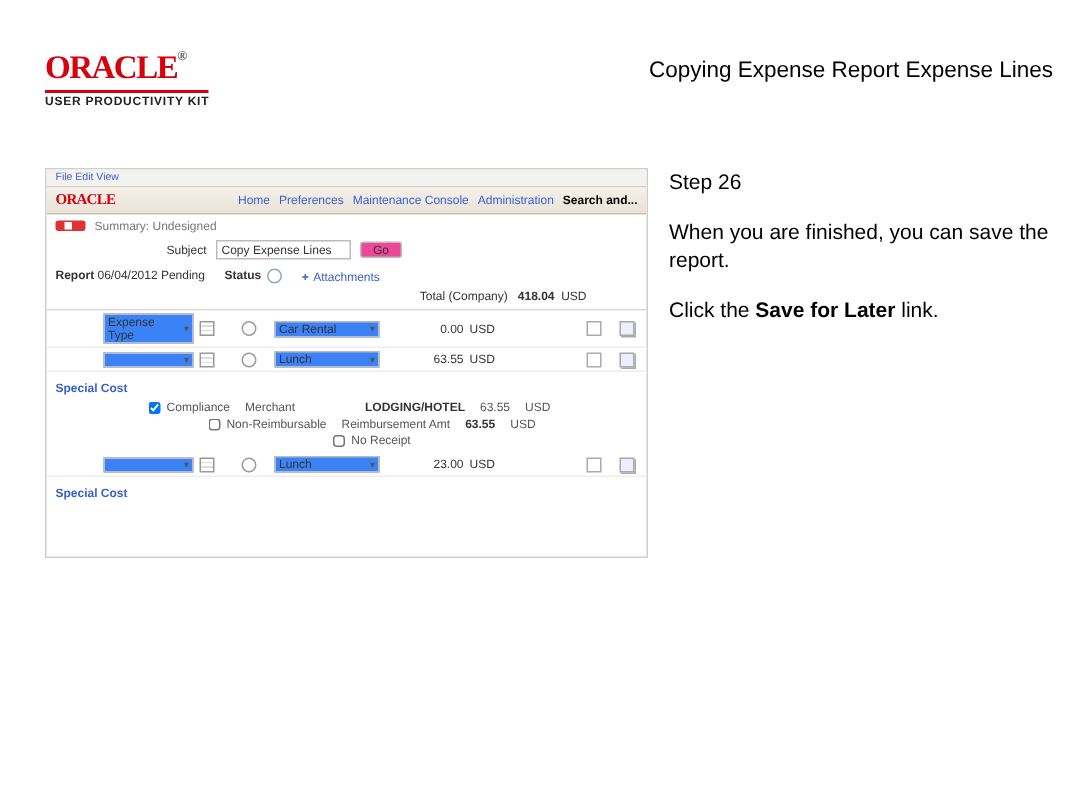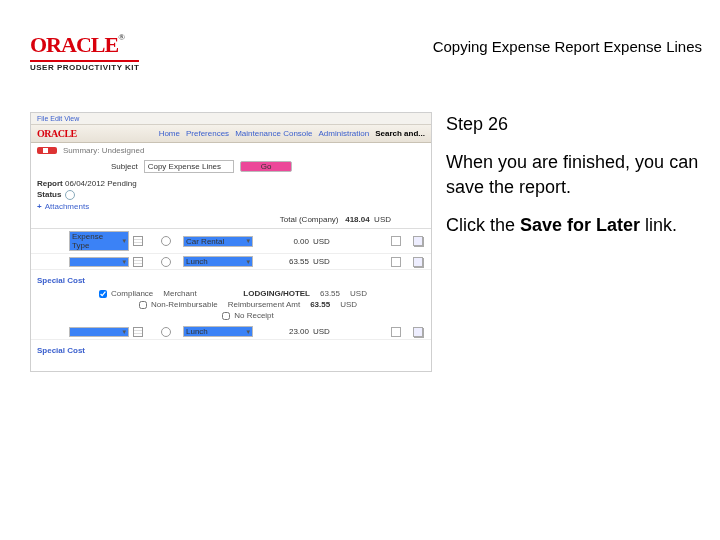--- a/index.html
+++ b/index.html
@@ -12,21 +12,21 @@
   .logo-block { display: inline-block; }
   .logo-main { font-family: Georgia, 'Times New Roman', serif; font-weight: bold; font-size: 22px; color: #d8000c; letter-spacing: -1px; }
   .logo-main sup { font-size: 9px; color: #555; vertical-align: top; }
   .logo-bar { height: 2px; background: #d8000c; margin: 2px 0 1px 0; }
   .logo-sub { font-size: 8px; font-weight: bold; letter-spacing: .5px; color: #222; }
   .hdr-title { margin-left: auto; font-size: 15px; padding-top: 6px; padding-right: 4px; }
 
   
   .body { display: flex; padding: 40px 14px 0 30px; gap: 14px; }
 
-  .instructions { flex: 0 0 260px; font-size: 18px; line-height: 1.35; }
+  .instructions { flex: 0 0 260px; font-size: 14px; line-height: 1.35; }
   .instructions .step { margin-bottom: 14px; }
   .instructions .para { margin-bottom: 14px; }
   .instructions .action .pre { }
   .instructions .action .link { font-weight: bold; text-align: center; }
   .instructions .action .post { }
 
   
   .shot { flex: 1 1 auto; border: 1px solid #cfcfcf; font-size: 8px; color: #333; background: #fff; height: 260px; display: flex; flex-direction: column; overflow: hidden; }
 
   .shot .tabbar { background: #f4f2ee; border-bottom: 1px solid #d5d0c7; padding: 2px 6px; display: flex; gap: 8px; color: #3a5fcd; font-size: 7px; }
@@ -38,24 +38,24 @@
   .shot .oracle-banner .nav span:last-child { color: #000; font-weight: bold; }
 
   .shot .crumb { padding: 3px 6px; color: #777; border-bottom: 1px solid #eee; }
 
   .shot .toolbar { display: flex; align-items: center; gap: 6px; padding: 3px 6px; }
   .shot .btn-red { background: #d33; color: #fff; padding: 1px 6px; border-radius: 2px; display: flex; align-items: center; gap: 3px; }
   .shot .btn-red::before { content: ''; width: 5px; height: 5px; background: #fff; display: inline-block; }
   .shot .lbl-gray { color: #777; }
   .shot .subject-row { display: flex; align-items: center; gap: 6px; padding: 2px 6px 4px 80px; }
   .shot .subject-input { border: 1px solid #bbb; padding: 1px 3px; min-width: 90px; background: #fff; }
-  .shot .go-btn { border: 1px solid #bbb; background: #ec4899; padding: 0 20px; border-radius: 2px; }
+  .shot .go-btn { border: 1px solid #bbb; background: #ec4899; padding: 0 8px; border-radius: 2px; }
 
   .shot .meta { padding: 2px 6px; display: flex; gap: 18px; }
-  .shot .meta .col { display: flex; flex-direction: column; gap: 2px; justify-content: space-between; }
+  .shot .meta .col { display: flex; flex-direction: row; gap: 13px; justify-content: space-between; }
   .shot .meta .attach { color: #3a5fcd; display: flex; align-items: center; gap: 3px; }
   .shot .meta .attach::before { content: '+'; color: #3a5fcd; font-weight: bold; }
   .shot .meta .q::after { content: ''; display:inline-block; width:8px; height:8px; border:1px solid #8ab; border-radius:50%; margin-left:4px; vertical-align:middle;}
 
   .shot .totals { text-align: right; padding: 2px 40px 4px 6px; }
 
   .shot .grid { border-top: 1px solid #ddd; }
   .shot .row { display: grid; grid-template-columns: 28px 60px 24px 18px 70px 52px 40px 30px 18px 18px 18px; align-items: center; gap: 4px; padding: 2px 6px; border-bottom: 1px solid #eee; }
   .shot .row .cal { width: 10px; height: 10px; border: 1px solid #999; background: repeating-linear-gradient(#fff,#fff 2px,#ddd 2px,#ddd 3px); }
   .shot .row .glass { width: 10px; height: 10px; border: 1px solid #999; border-radius: 50%; position: relative; }

